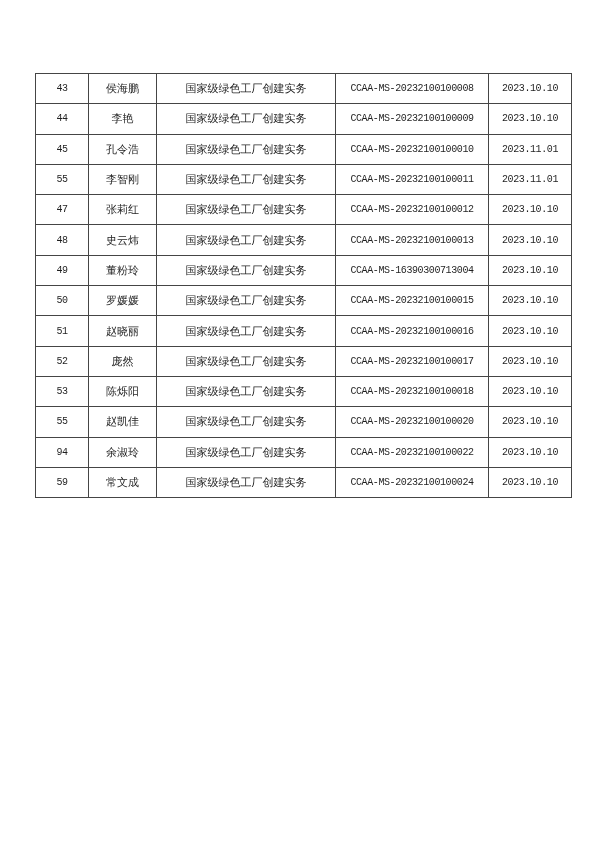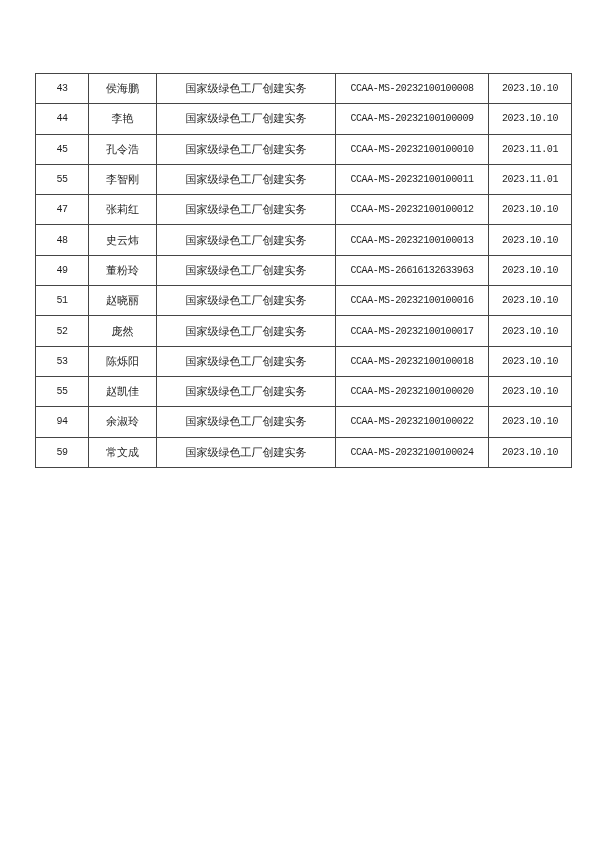--- a/index.html
+++ b/index.html
@@ -109,24 +109,31 @@
     <td class="zh">史云炜</td>
     <td class="zh">国家级绿色工厂创建实务</td>
     <td class="num">CCAA-MS-20232100100013</td>
     <td class="num">2023.10.10</td>
   </tr>
 
   <tr>
     <td class="num">49</td>
     <td class="zh">董粉玲</td>
     <td class="zh">国家级绿色工厂创建实务</td>
-    <td class="num">CCAA-MS-26616132633963</td>
+    <td class="num">CCAA-MS-16390300713004</td>
     <td class="num">2023.10.10</td>
   </tr>
 
+  <tr>
+    <td class="num">50</td>
+    <td class="zh">罗媛媛</td>
+    <td class="zh">国家级绿色工厂创建实务</td>
+    <td class="num">CCAA-MS-20232100100015</td>
+    <td class="num">2023.10.10</td>
+  </tr>
 
   <tr>
     <td class="num">51</td>
     <td class="zh">赵晓丽</td>
     <td class="zh">国家级绿色工厂创建实务</td>
     <td class="num">CCAA-MS-20232100100016</td>
     <td class="num">2023.10.10</td>
   </tr>
 
   <tr>

